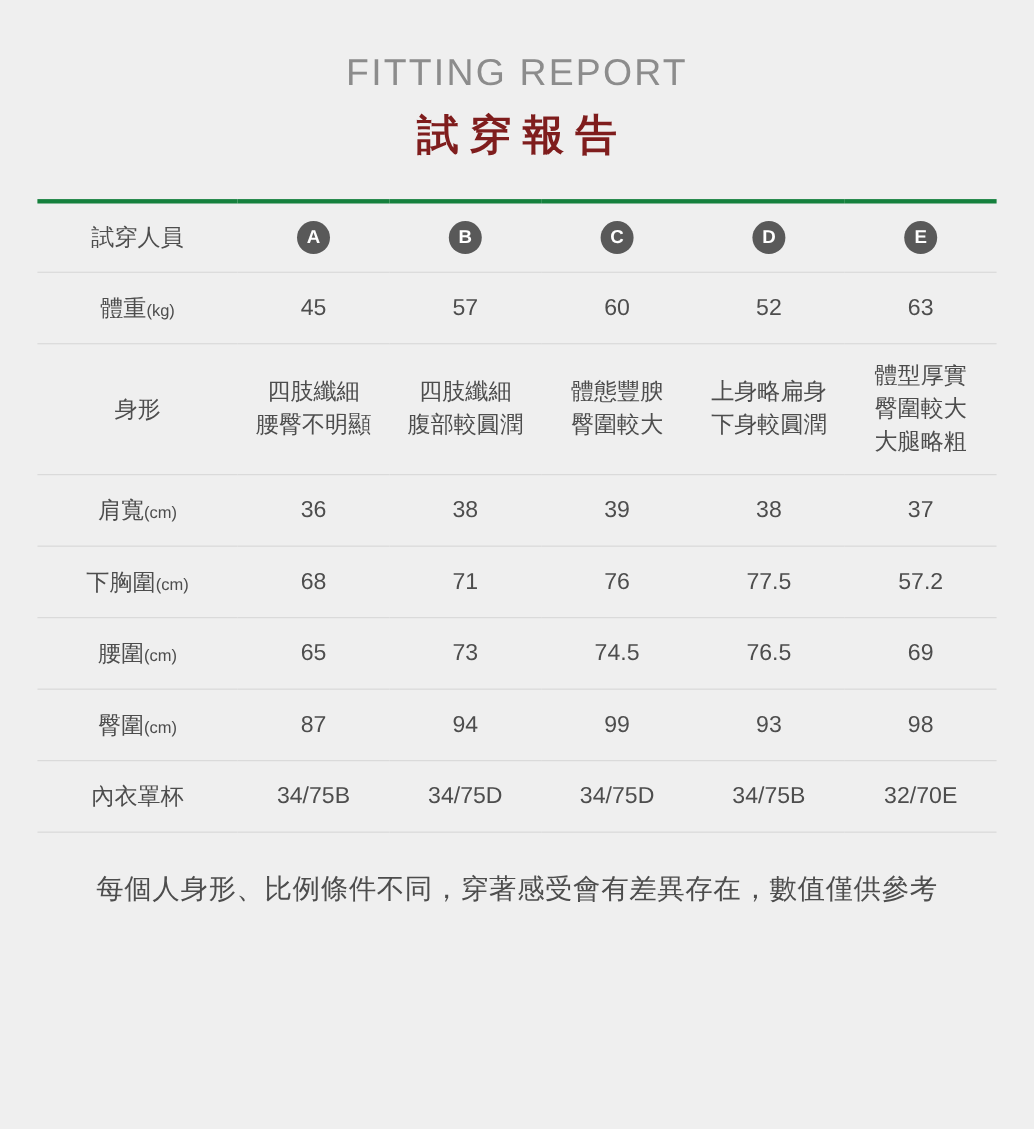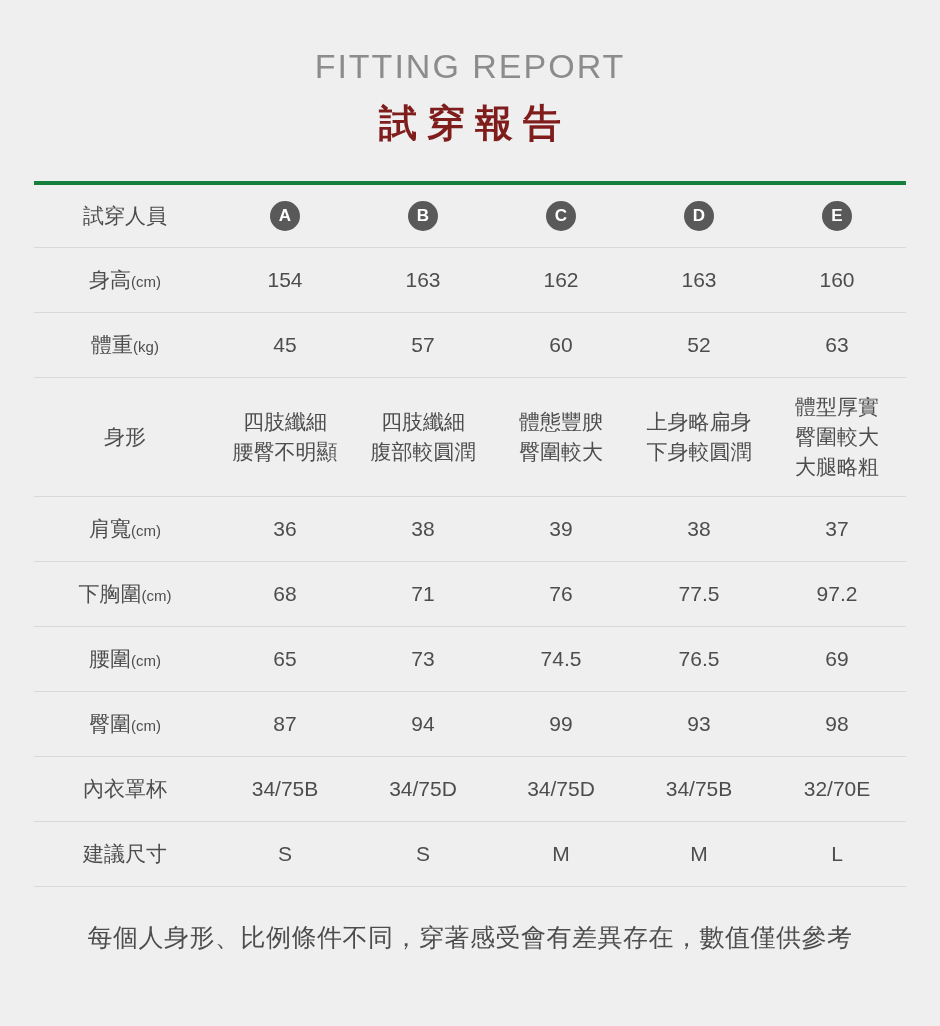--- a/index.html
+++ b/index.html
@@ -120,28 +120,20 @@
 
       <tr class="r-person">
         <td class="rowhead">試穿人員</td>
         <td><span class="badge">A</span></td>
         <td><span class="badge">B</span></td>
         <td><span class="badge">C</span></td>
         <td><span class="badge">D</span></td>
         <td><span class="badge">E</span></td>
       </tr>
 
-      <tr class="r-normal">
-        <td class="rowhead"><span>身高</span><span class="unit">(cm)</span></td>
-        <td>154</td>
-        <td>163</td>
-        <td>162</td>
-        <td>163</td>
-        <td>160</td>
-      </tr>
 
       <tr class="r-normal">
         <td class="rowhead"><span>體重</span><span class="unit">(kg)</span></td>
         <td>45</td>
         <td>57</td>
         <td>60</td>
         <td>52</td>
         <td>63</td>
       </tr>
 
@@ -179,21 +171,21 @@
         <td>37</td>
       </tr>
 
 
       <tr class="r-normal">
         <td class="rowhead"><span>下胸圍</span><span class="unit">(cm)</span></td>
         <td>68</td>
         <td>71</td>
         <td>76</td>
         <td>77.5</td>
-        <td>97.2</td>
+        <td>57.2</td>
       </tr>
 
       <tr class="r-normal">
         <td class="rowhead"><span>腰圍</span><span class="unit">(cm)</span></td>
         <td>65</td>
         <td>73</td>
         <td>74.5</td>
         <td>76.5</td>
         <td>69</td>
       </tr>
@@ -209,27 +201,19 @@
 
       <tr class="r-normal">
         <td class="rowhead">內衣罩杯</td>
         <td>34/75B</td>
         <td>34/75D</td>
         <td>34/75D</td>
         <td>34/75B</td>
         <td>32/70E</td>
       </tr>
 
-      <tr class="r-normal r-last">
-        <td class="rowhead">建議尺寸</td>
-        <td>S</td>
-        <td>S</td>
-        <td>M</td>
-        <td>M</td>
-        <td>L</td>
-      </tr>
 
     </tbody>
   </table>
 
   <div class="note">每個人身形、比例條件不同，穿著感受會有差異存在，數值僅供參考</div>
 
 </div>
 
 </body></html>

